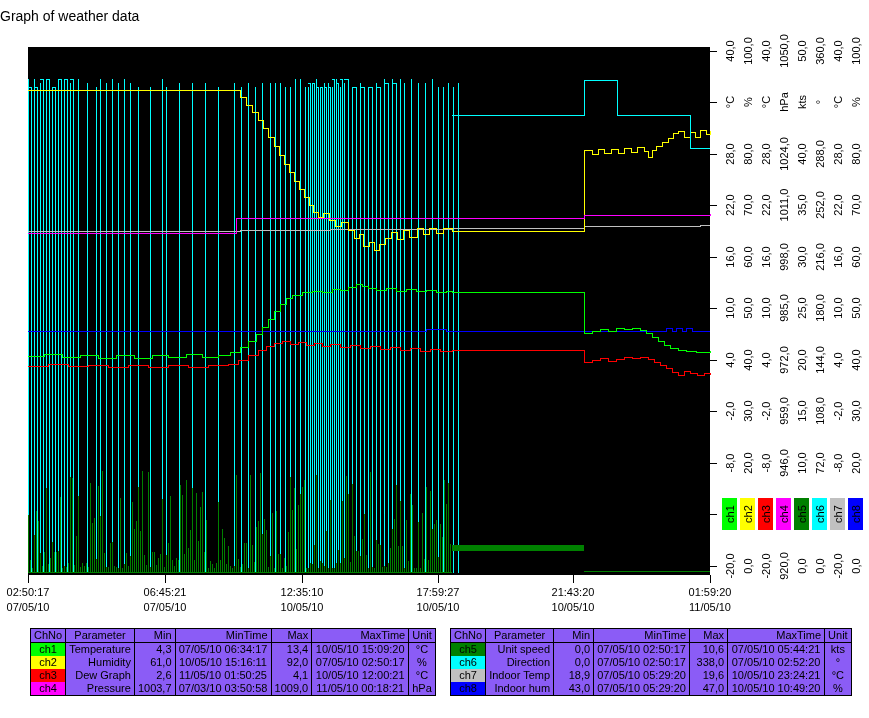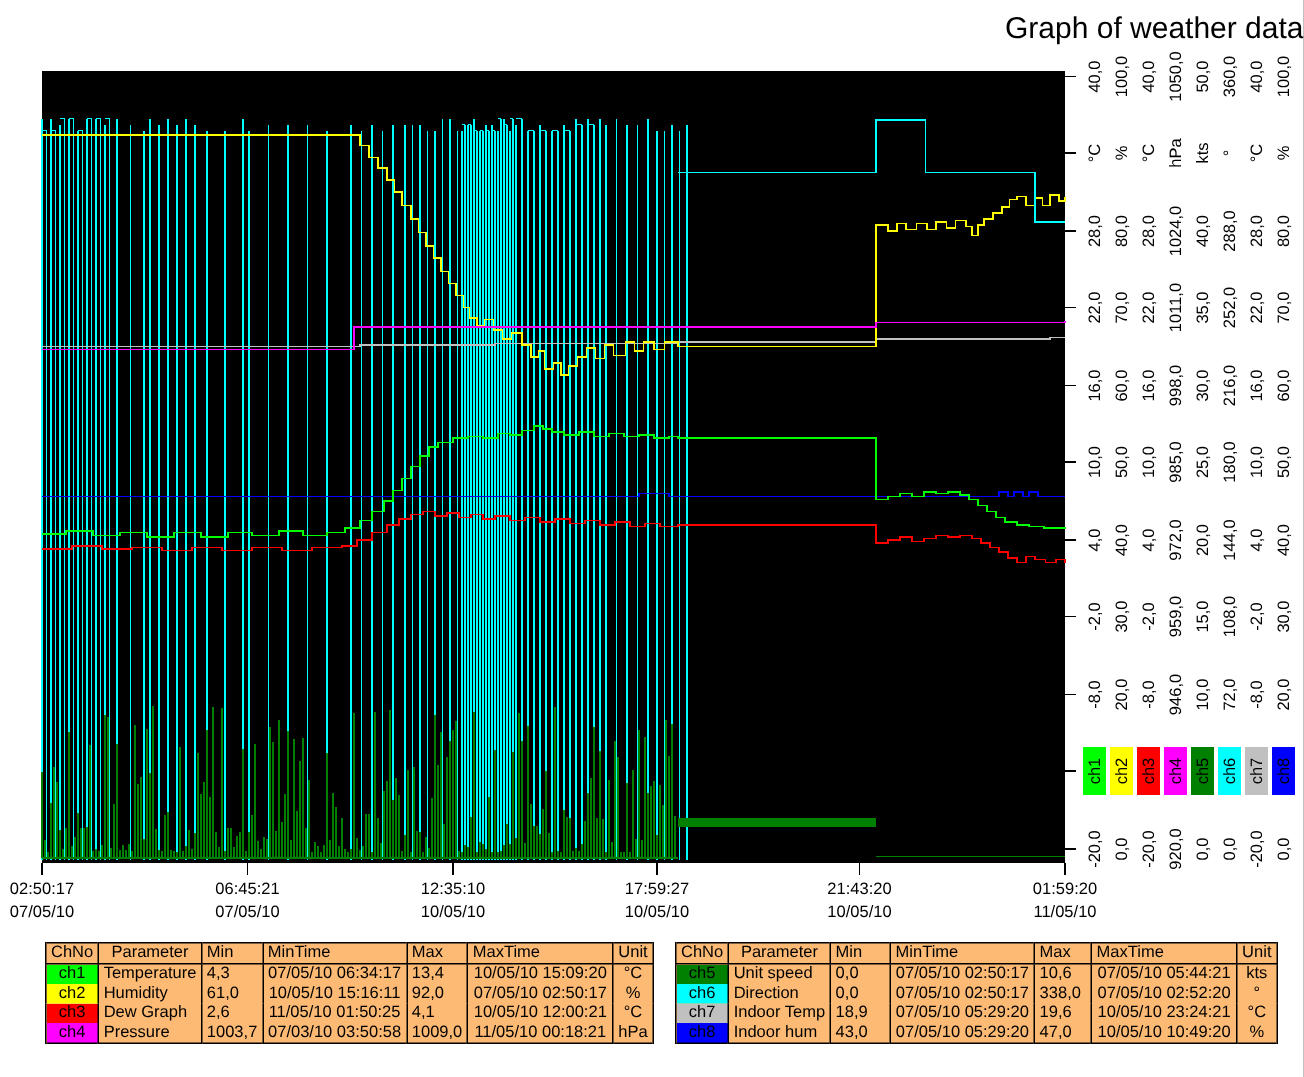--- a/index.html
+++ b/index.html
@@ -1,26 +1,26 @@
 <!DOCTYPE html>
 <html><head>
 <meta charset="utf-8">
 <style>
   html,body{margin:0;padding:0;background:#fff;}
   body{width:869px;height:718px;position:relative;font-family:"Liberation Sans",sans-serif;color:#000;}
-  #title{position:absolute;top:8px;left:0;width:869px;text-align:right;font-size:20px;
+  #title{position:absolute;top:8px;left:0;width:869px;text-align:left;font-size:14px;
          font-family:"Liberation Sans",sans-serif;}
   #chart-svg{position:absolute;top:0;left:0;}
   .minmax{position:absolute;border-collapse:collapse;table-layout:fixed;font-size:11px;
-          background:#fdba74;border:1px solid #000;}
+          background:#8b5cf6;border:1px solid #000;}
   .minmax th,.minmax td{border-left:1px solid #000;border-right:1px solid #000;
           padding:0 3px;height:13px;line-height:13px;white-space:nowrap;overflow:hidden;
           font-weight:normal;font-size:11px;}
   .minmax thead th{border-bottom:1px solid #000;}
-  .al{text-align:center}.ar{text-align:left}.ac{text-align:center}
+  .al{text-align:center}.ar{text-align:right}.ac{text-align:center}
   #table-left{left:30px;top:628px;}
   #table-right{left:450px;top:628px;}
 </style>
 </head>
 <body>
 
 <div id="title">Graph of weather data</div>
 
 <svg id="chart-svg" width="869" height="622" shape-rendering="crispEdges" xmlns="http://www.w3.org/2000/svg">
     <rect x="28" y="47" width="682" height="528" fill="#000000"></rect>

